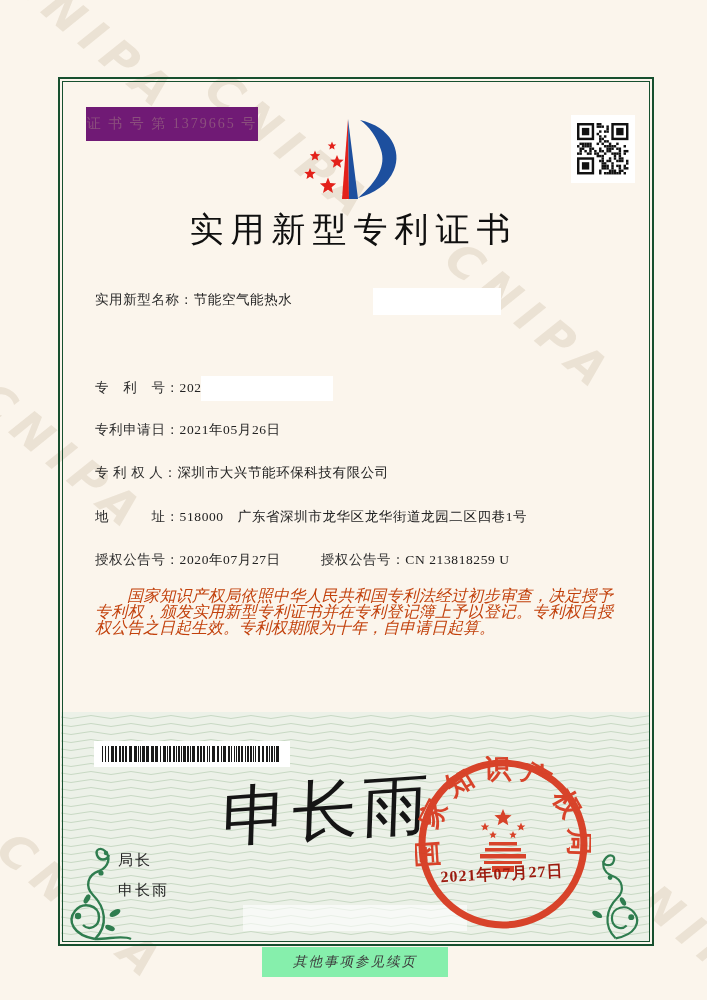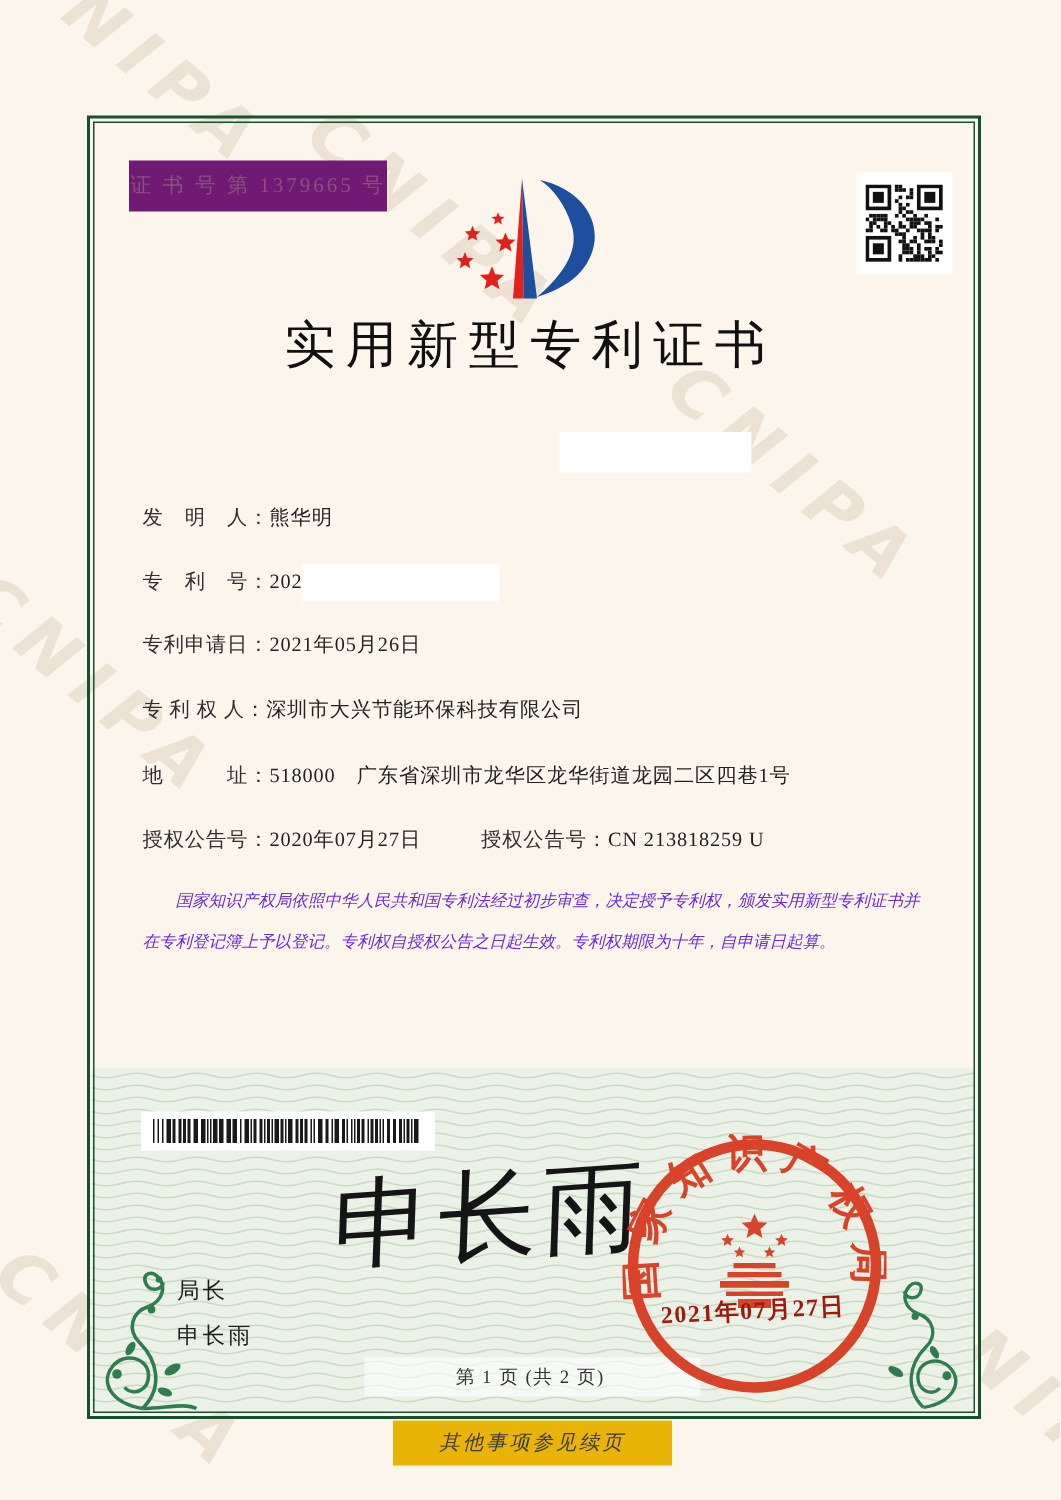--- a/index.html
+++ b/index.html
@@ -28,21 +28,21 @@
   }
   .qrbox{position:absolute;left:571px;top:115px;width:64px;height:68px;background:#fff;
     z-index:4;display:flex;align-items:center;justify-content:center;}
   .frow{position:absolute;left:95px;width:520px;font-size:13.5px;color:#2e2e2e;
     letter-spacing:0.6px;z-index:4;white-space:nowrap;}
   .flabel{color:#2e2e2e;}
   .fvalue{color:#222;}
   .pair2{margin-left:36px;}
   .redact{position:absolute;background:#ffffff;z-index:5;}
   .body-text{position:absolute;left:95px;top:588px;width:518px;z-index:4;
-    font-size:11px;line-height:27px;color:#6d28d9;text-align:justify;
+    font-size:16px;line-height:16px;color:#c2410c;text-align:justify;
     font-style:italic;}
   .body-text p{margin:0;text-indent:2em;}
   .greenzone{position:absolute;left:61px;top:712px;width:588px;height:229px;
     background:#ecf1e8;z-index:2;}
   .flourish{position:absolute;z-index:4;}
   .barcode-box{position:absolute;left:94px;top:741px;width:196px;height:26px;
     background:#fff;z-index:4;display:flex;align-items:center;justify-content:center;}
   .signoff{position:absolute;left:118px;z-index:5;font-size:15px;color:#1d1d1d;
     font-family:"Liberation Sans","DejaVu Sans",sans-serif;letter-spacing:2px;margin-top:48px;}
   .signature{
@@ -53,21 +53,21 @@
   .seal{position:absolute;left:415px;top:756px;width:176px;height:176px;z-index:6;opacity:0.94;}
   .seal-date{
     position:absolute;left:418px;top:864px;width:168px;text-align:center;z-index:7;
     font-size:16px;font-weight:bold;color:#9c1a0e;letter-spacing:1px;
     transform:rotate(-3deg);white-space:nowrap;
   }
   .pageinfo-band{position:absolute;left:243px;top:905px;width:224px;height:26px;
     background:rgba(255,255,255,0.6);z-index:4;}
   .pageinfo{position:absolute;left:0;top:910px;width:707px;text-align:center;z-index:5;
     font-size:12.5px;color:#333;letter-spacing:1px;}
-  .notebox{position:absolute;left:262px;top:947px;width:186px;height:30px;background:#eab308;
+  .notebox{position:absolute;left:262px;top:947px;width:186px;height:30px;background:#86efac;
     z-index:4;display:flex;align-items:center;justify-content:center;}
   .note{font-size:13.5px;font-style:italic;color:#3c3c3c;letter-spacing:2px;}
 </style>
 </head>
 <body>
 
 <div class="page">
 
   <div class="wm" style="left:-8px;top:10px;">CNIPA</div>
   <div class="wm" style="left:188px;top:120px;">CNIPA</div>
@@ -261,22 +261,22 @@
         <rect x="4.9" y="4.9" width="7.3500000000000005" height="7.3500000000000005" fill="#111"></rect>
         <rect x="34.300000000000004" y="0" width="17.150000000000002" height="17.150000000000002" fill="#111"></rect>
         <rect x="36.75" y="2.45" width="12.25" height="12.25" fill="#fff"></rect>
         <rect x="39.2" y="4.9" width="7.3500000000000005" height="7.3500000000000005" fill="#111"></rect>
         <rect x="0" y="34.300000000000004" width="17.150000000000002" height="17.150000000000002" fill="#111"></rect>
         <rect x="2.45" y="36.75" width="12.25" height="12.25" fill="#fff"></rect>
         <rect x="4.9" y="39.2" width="7.3500000000000005" height="7.3500000000000005" fill="#111"></rect>
       </svg>
   </div>
 
-  <div class="frow" style="top:336px">
-    <span class="flabel">发　明　人：</span><span class="fvalue">熊华明</span>
+  <div class="frow" style="top:291px">
+    <span class="flabel">实用新型名称：</span><span class="fvalue">节能空气能热水</span>
   </div>
   <div class="frow" style="top:379px">
     <span class="flabel">专　利　号：</span><span class="fvalue">2021</span>
   </div>
   <div class="frow" style="top:421px">
     <span class="flabel">专利申请日：</span><span class="fvalue">2021年05月26日</span>
   </div>
   <div class="frow" style="top:464px">
     <span class="flabel">专 利 权 人：</span><span class="fvalue">深圳市大兴节能环保科技有限公司</span>
   </div>
@@ -402,18 +402,17 @@
       <path d="M30,96 C44,82 40,64 28,52 C20,44 22,32 34,28"></path>
       <path d="M34,28 C44,24 46,14 40,8 C36,4 30,6 32,12 C34,18 42,18 44,12"></path>
       <circle cx="13" cy="73" r="3.2" fill="#2f7d4f" stroke="none"></circle>
       <circle cx="36" cy="30" r="2.6" fill="#2f7d4f" stroke="none"></circle>
       <ellipse cx="50" cy="70" rx="6" ry="3" fill="#2f7d4f" stroke="none" transform="rotate(-30 50 70)"></ellipse>
       <ellipse cx="22" cy="56" rx="5" ry="2.6" fill="#2f7d4f" stroke="none" transform="rotate(-60 22 56)"></ellipse>
     </g>
   </svg>
 
   <div class="pageinfo-band"></div>
-  <div class="pageinfo">第 1 页 (共 2 页)</div>
   <div class="notebox">
     <span class="note">其他事项参见续页</span>
   </div>
 
 </div>
 
 </body></html>

